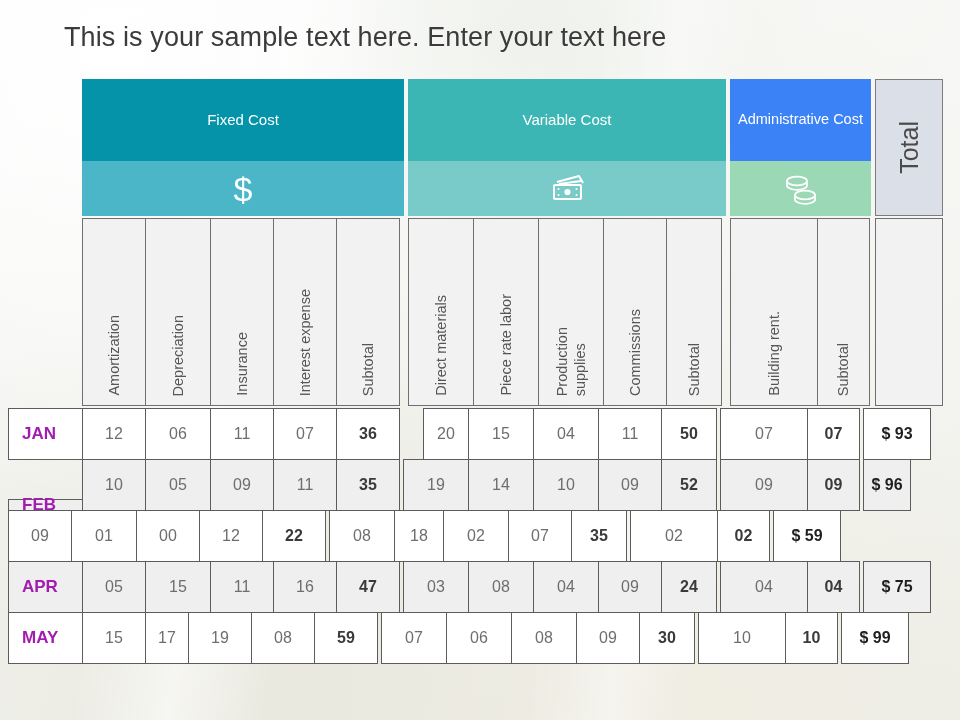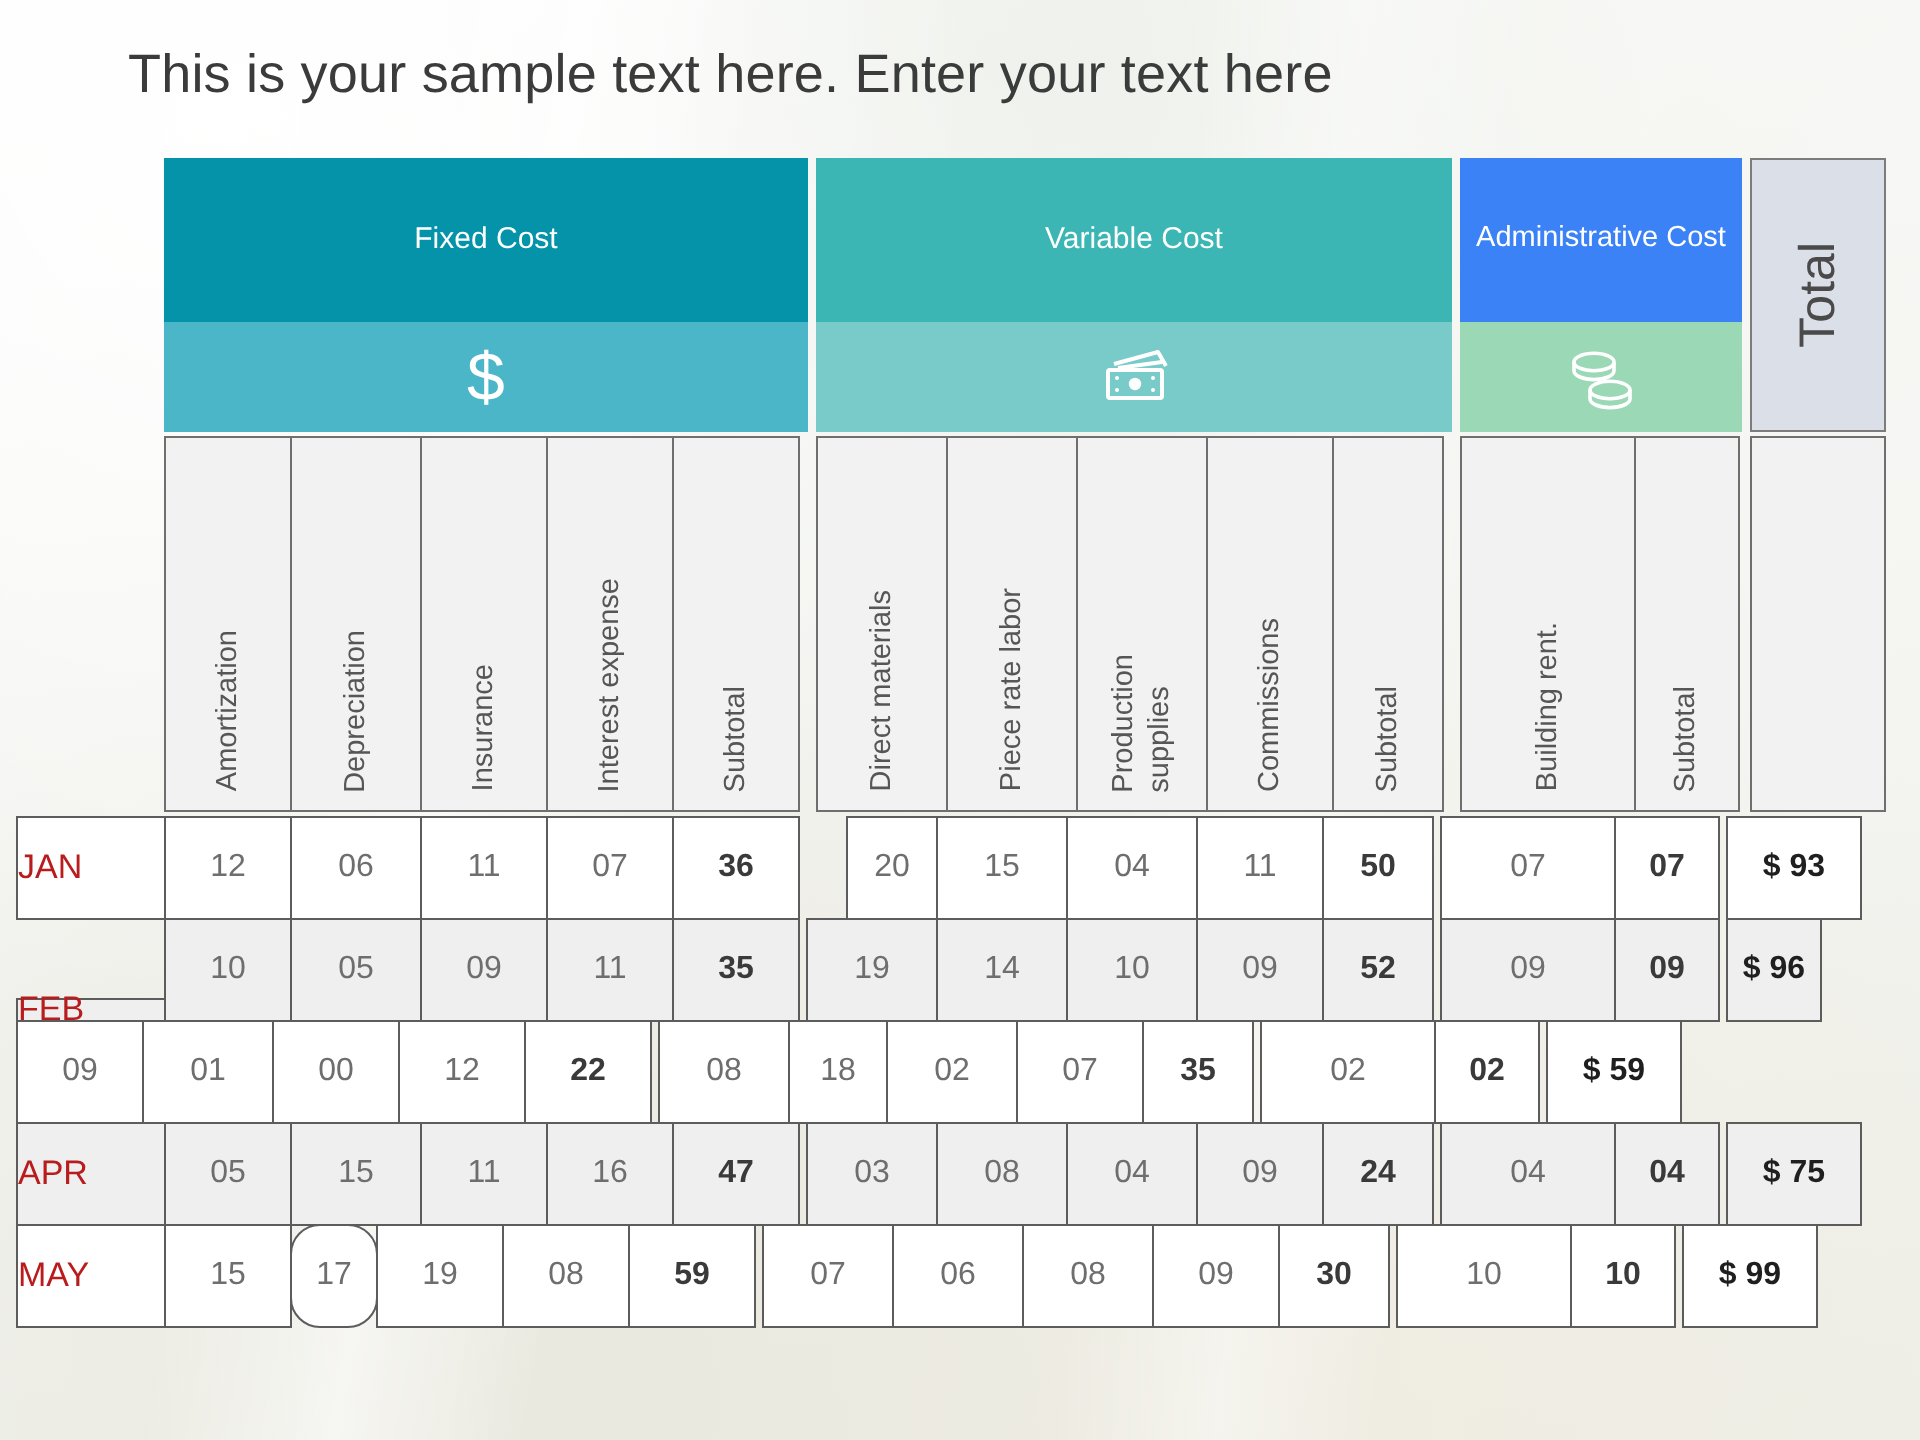--- a/index.html
+++ b/index.html
@@ -190,22 +190,23 @@
     box-sizing: border-box;
     background: #ffffff;
     display: flex;
     align-items: center;
     justify-content: center;
     font-size: 16px;
     color: #6e6e6e;
   }
   .dcell.month {
     justify-content: flex-start;
-    font-weight: normal;
-    color: #b91c1c;
+    padding-left: 13px;
+    font-weight: bold;
+    color: #a21caf;
     font-size: 17px;
   }
   .dcell.sub   { font-weight: bold; color: #3a3a3a; }
   .dcell.total { font-weight: bold; color: #1f1f1f; }
   .dcell.gap-left { margin-left: 4px; }
 </style>
 </head>
 <body>
 
 <div id="root">
@@ -371,21 +372,21 @@
         <div class="dcell" style="width: 66px;">04</div>
         <div class="dcell" style="width: 64px;">09</div>
         <div class="dcell sub" style="width: 56px;">24</div>
         <div class="dcell gap-left" style="width: 88px;">04</div>
         <div class="dcell sub" style="width: 53px;">04</div>
         <div class="dcell total gap-left" style="width: 68px;">$ 75</div>
       </div>
       <div class="drow">
         <div class="dcell month" style="width: 75px;">MAY</div>
         <div class="dcell" style="width: 64px;">15</div>
-        <div class="dcell" style="width: 44px; border-radius: 15px;">17</div>
+        <div class="dcell" style="width: 44px;">17</div>
         <div class="dcell" style="width: 64px;">19</div>
         <div class="dcell" style="width: 64px;">08</div>
         <div class="dcell sub" style="width: 64px;">59</div>
         <div class="dcell gap-left" style="width: 66px;">07</div>
         <div class="dcell" style="width: 66px;">06</div>
         <div class="dcell" style="width: 66px;">08</div>
         <div class="dcell" style="width: 64px;">09</div>
         <div class="dcell sub" style="width: 56px;">30</div>
         <div class="dcell gap-left" style="width: 88px;">10</div>
         <div class="dcell sub" style="width: 53px;">10</div>

